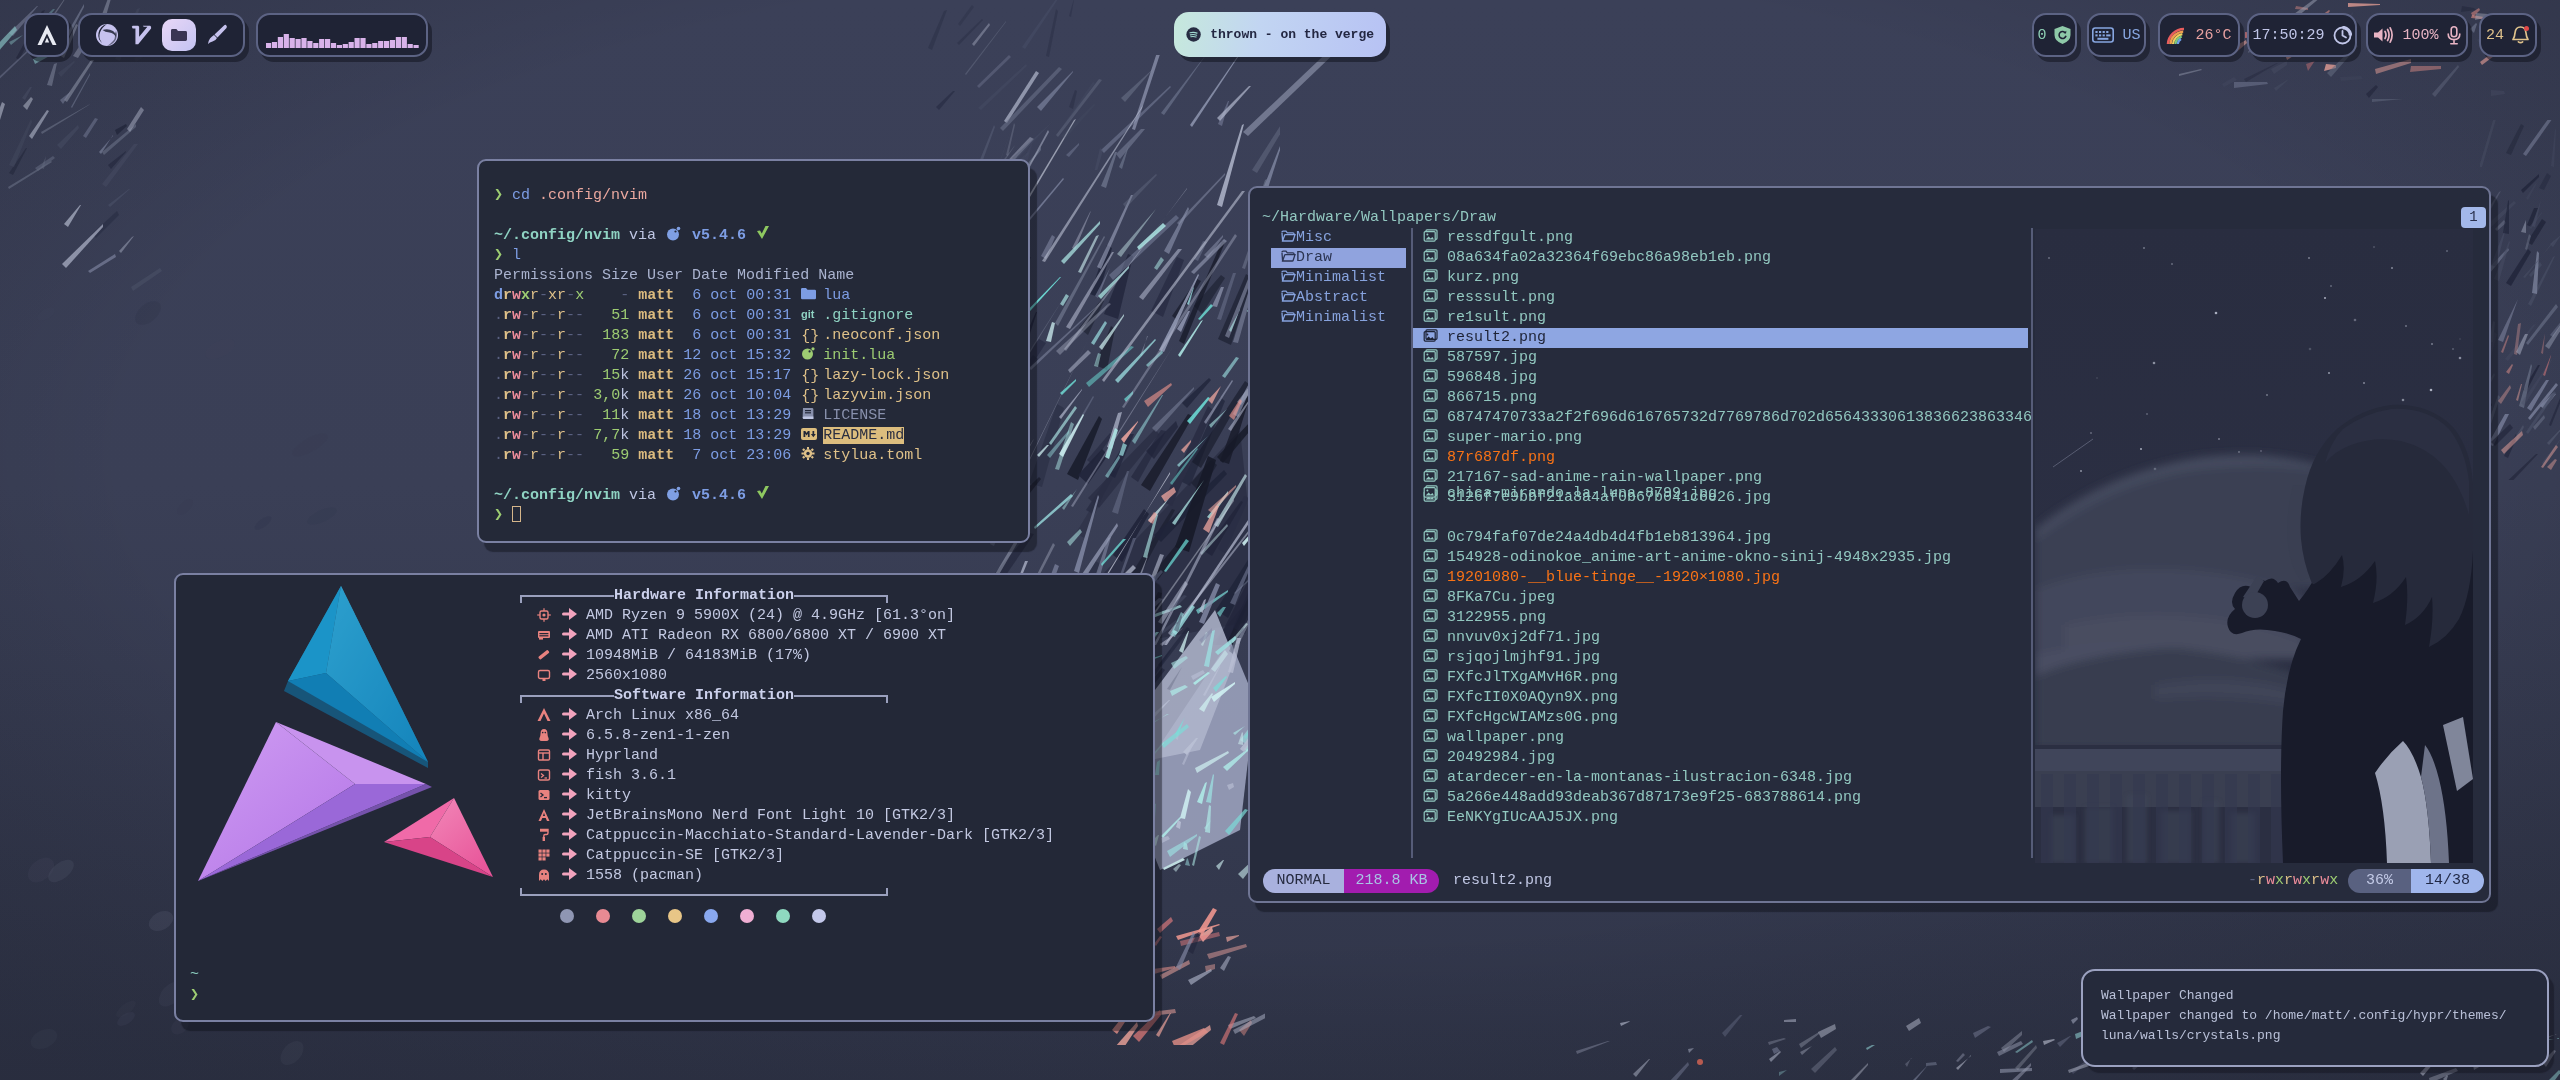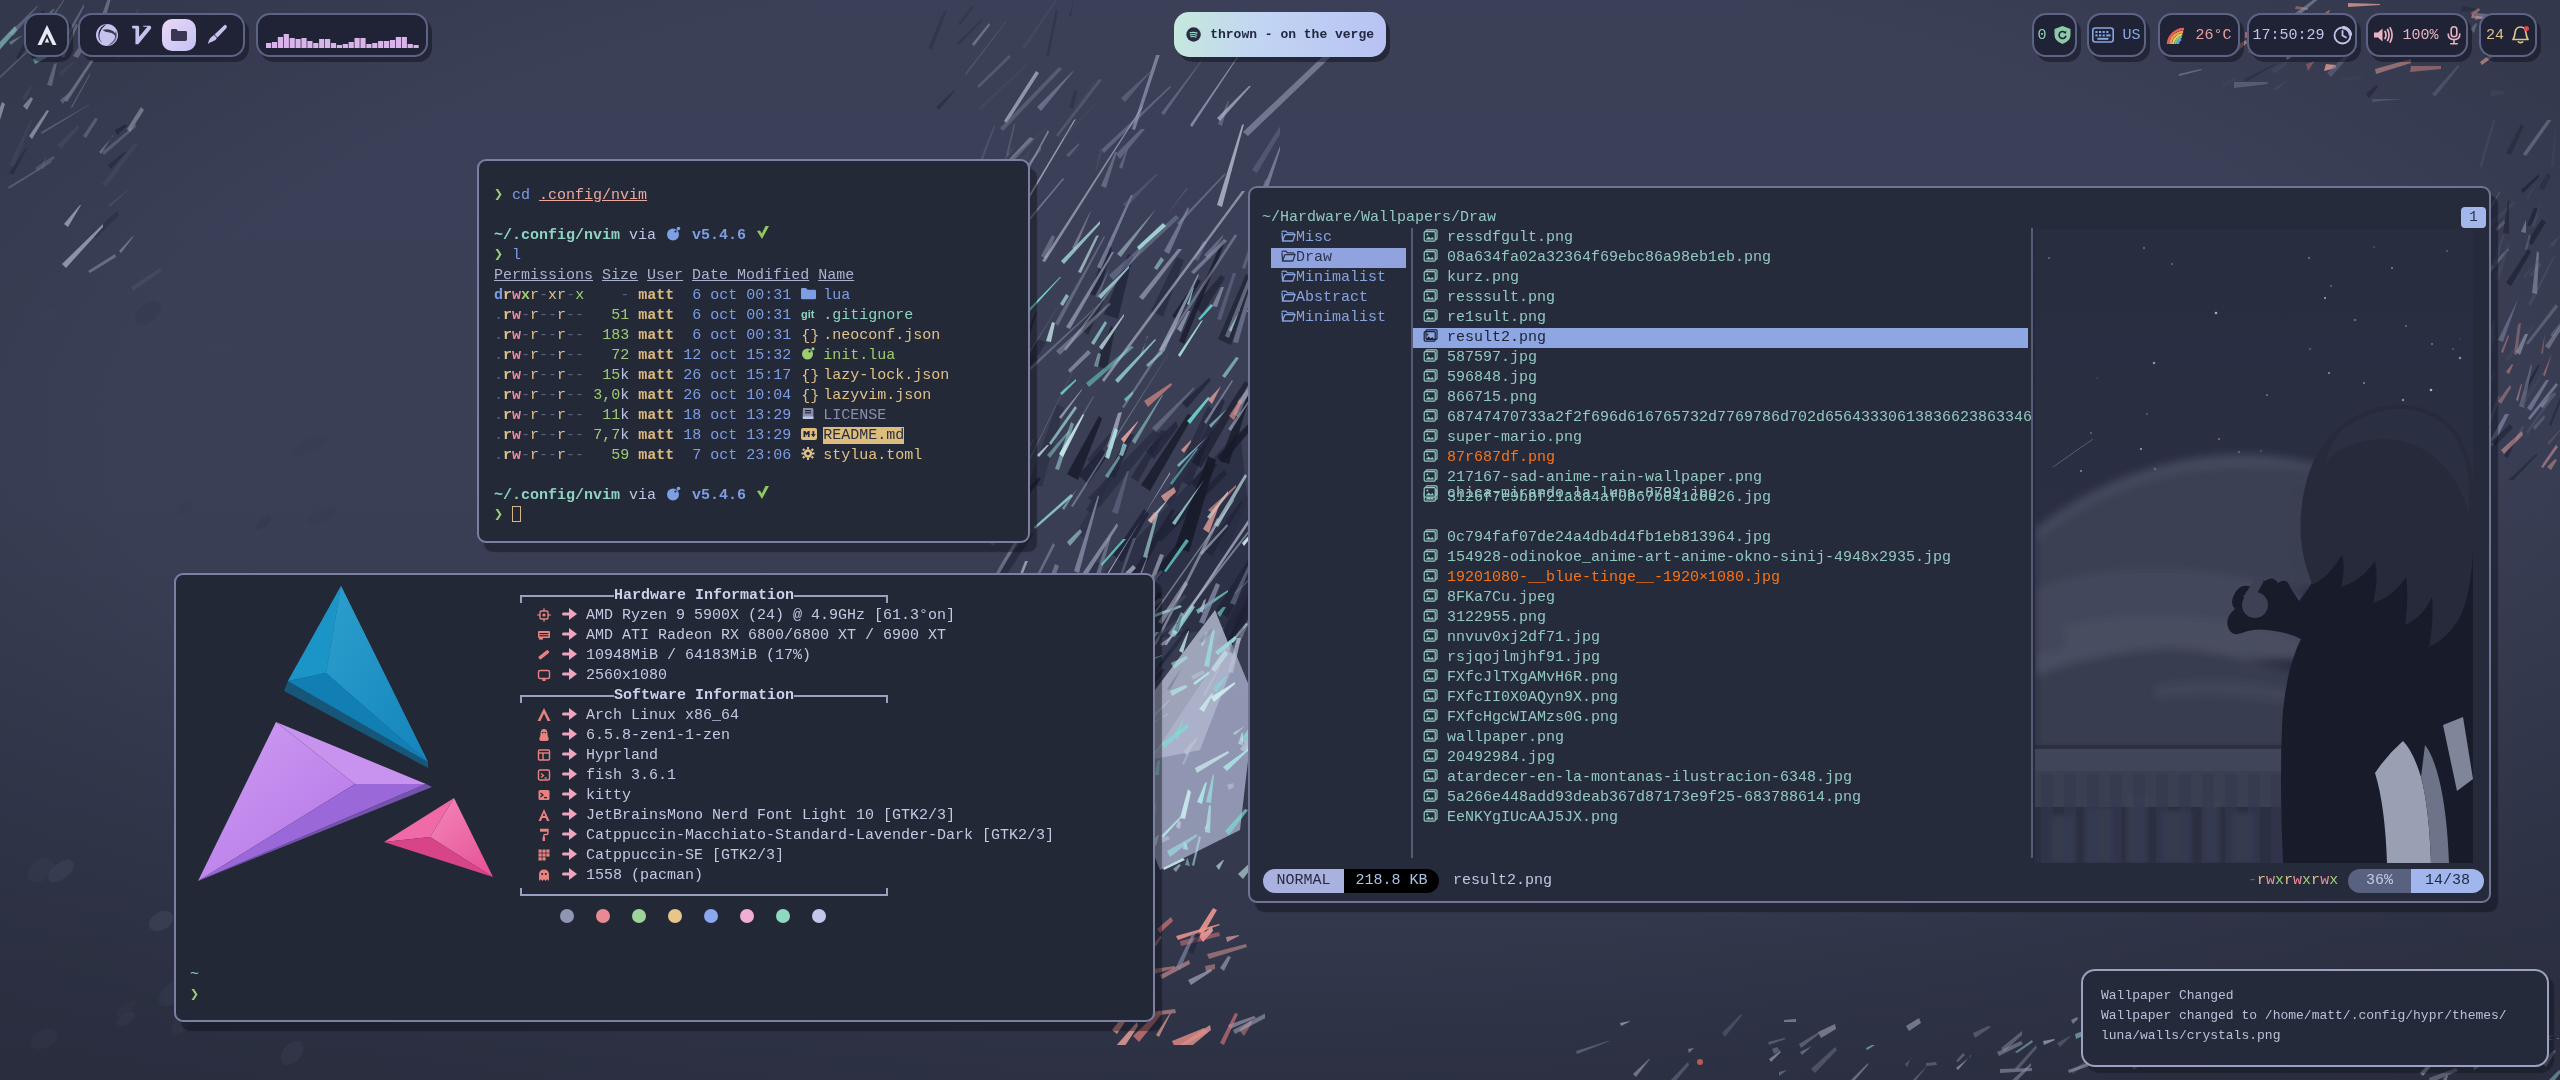--- a/index.html
+++ b/index.html
@@ -2,21 +2,21 @@
 <html><head><meta charset="utf-8"><style>
 *{margin:0;padding:0;box-sizing:border-box}
 html,body{width:2560px;height:1080px;overflow:hidden;background:#383d54;
  font-family:"Liberation Mono",monospace}
 .abs{position:absolute}
 .ln{position:absolute;white-space:pre;font:15px/20px "Liberation Mono",monospace;color:#bfc6e3}
 .b{font-weight:bold}
 .blu{color:#7d9de4}.tea{color:#8fd3c3}.grn{color:#9dcc72}.gld{color:#dfc189}
 .usr{color:#dcba7e}.ros{color:#ef8d9b}.sal{color:#eba89f}.dim{color:#596080}
 .hdr{color:#aab3cf}.fg{color:#bfc6e3}.fil{color:#92c8c0}
-.u{text-decoration:underline}
+.u{}
 .win{position:absolute;background:#242938;border:2px solid #7a80a2;border-radius:9px;
  box-shadow:7px 9px 1px rgba(14,16,25,.45)}
 .btn{position:absolute;top:13px;height:44px;background:#1f2335;border:2px solid #5c6384;
  border-radius:14px;box-shadow:4px 5px 0 rgba(14,16,25,.5);display:flex;align-items:center;justify-content:center}
 .badge{position:absolute;font:15px/24px "Liberation Mono",monospace;text-align:center}
 </style></head><body>
 <svg class="abs" style="left:0;top:0" width="2560" height="1080" viewBox="0 0 2560 1080">
     <defs>
       <linearGradient id="bgg" x1="0" y1="0" x2="0" y2="1">
         <stop offset="0" stop-color="#3b4058"></stop>
@@ -1228,21 +1228,21 @@
       <path d="M276 352 Q268 332 266 310 Q264 284 270 258 Q278 222 302 200 Q326 180 356 176 Q394 174 418 198 Q436 220 438 256 L438 322 Q436 366 424 390 Q412 410 394 418 Q399 390 397 368 Q388 388 370 396 Q374 368 371 348 Q358 368 338 374 Q344 350 340 332 Q326 352 306 358 Q311 340 307 326 Q295 346 281 354 Q277 357 276 352 Z" fill="#262a3b"></path>
       <path d="M308 200 Q330 184 356 180 Q392 178 414 200 Q430 220 434 252 L434 286 Q424 252 406 234 Q390 218 366 212 Q340 207 316 216 Q300 222 290 234 Q296 212 308 200 Z" fill="#2b2f42"></path>
       <path d="M208 368 L222 347 L229 352 L218 371 Z" fill="#3c4154"></path>
       <circle cx="220" cy="376" r="13" fill="#3c4154"></circle>
       <path d="M408 496 L428 488 L438 550 L422 562 Z" fill="#80869a"></path>
       <path d="M340 544 Q350 576 352 634 L396 634 Q394 578 386 548 Q378 522 368 512 Q352 526 340 544 Z" fill="#9aa0b4"></path>
       <path d="M386 548 Q394 578 396 634 L414 634 Q412 582 404 550 Q398 526 390 516 Q388 532 386 548 Z" fill="#6d7389"></path>
     </g>
   </svg>
 <div class="badge b" style="left:1263px;top:869px;width:81px;height:24px;background:#a9b1de;color:#262b40;border-radius:12px 0 0 12px">NORMAL</div>
-<div class="badge" style="left:1344px;top:869px;width:95px;height:24px;background:#000000;color:#a9c4e4;border-radius:0 12px 12px 0">218.8 KB</div>
+<div class="badge" style="left:1344px;top:869px;width:95px;height:24px;background:#a21caf;color:#a9c4e4;border-radius:0 12px 12px 0">218.8 KB</div>
 <div class="ln" style="left:1453px;top:871px"><span class="fg">result2.png</span></div>
 <div class="ln" style="left:2248px;top:871px"><span class="dim">-</span><span class="gld">r</span><span class="ros">w</span><span class="grn">x</span><span class="gld">r</span><span class="ros">w</span><span class="grn">x</span><span class="gld">r</span><span class="ros">w</span><span class="grn">x</span></div>
 <div class="badge" style="left:2348px;top:869px;width:63px;height:24px;background:#596180;color:#c3cae6;border-radius:12px 0 0 12px">36%</div>
 <div class="badge b" style="left:2411px;top:869px;width:73px;height:24px;background:#a0b6ec;color:#1f2744;border-radius:0 12px 12px 0">14/38</div>
 <div class="abs" style="left:2081px;top:969px;width:468px;height:98px;background:#252a3b;border:2px solid #9ba1c0;border-radius:14px;box-shadow:5px 6px 1px rgba(14,16,25,.4)"></div>
 <div class="abs" style="left:2101px;top:986px;font:13px/20px 'Liberation Mono',monospace;color:#b9c0d8;white-space:pre">Wallpaper Changed</div>
 <div class="abs" style="left:2101px;top:1006px;font:13px/20px 'Liberation Mono',monospace;color:#b9c0d8;white-space:pre">Wallpaper changed to /home/matt/.config/hypr/themes/</div>
 <div class="abs" style="left:2101px;top:1026px;font:13px/20px 'Liberation Mono',monospace;color:#b9c0d8;white-space:pre">luna/walls/crystals.png</div>
 <div class="btn" style="left:24px;width:45px">
     <svg width="22" height="22" viewBox="0 0 22 22">

